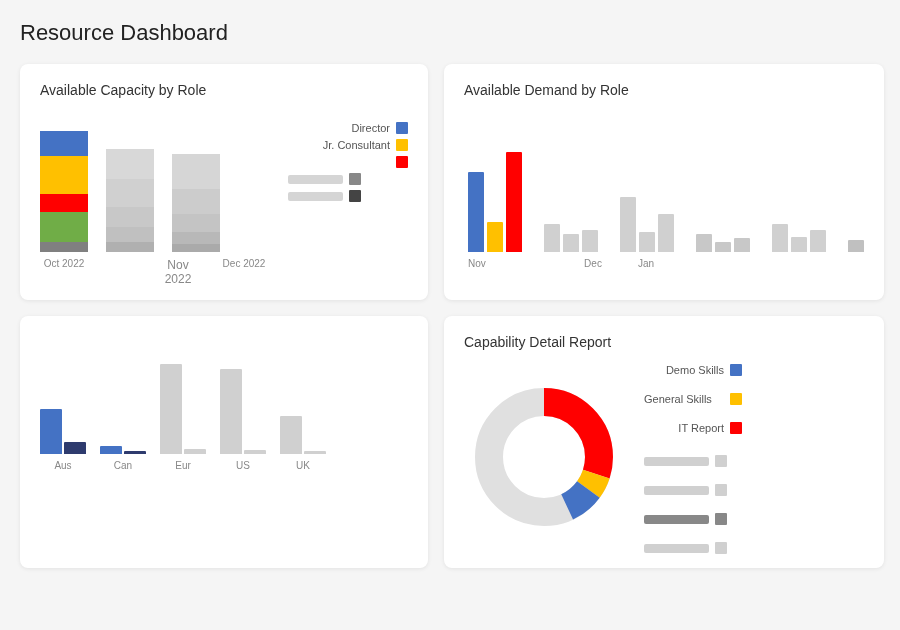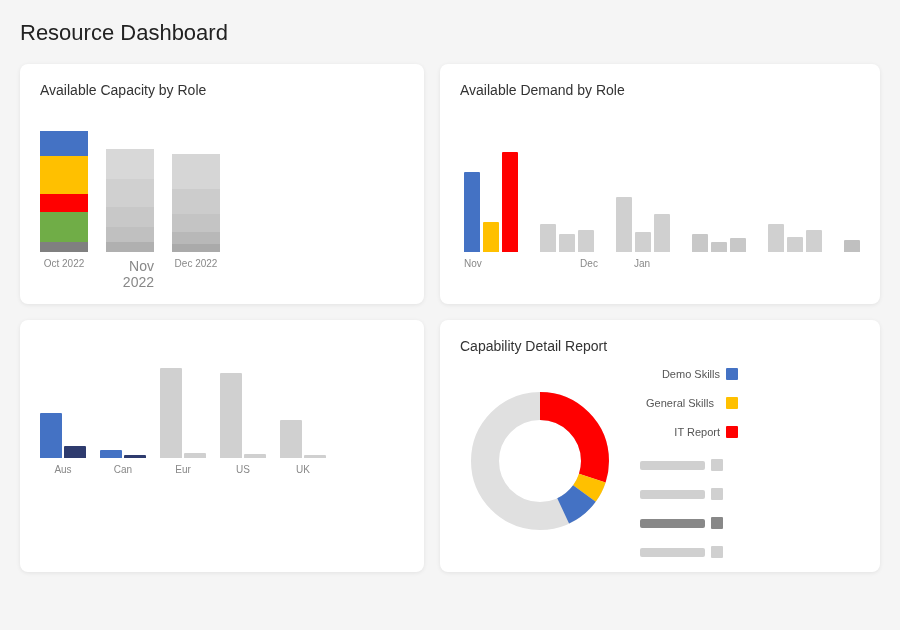--- a/index.html
+++ b/index.html
@@ -100,25 +100,47 @@
           <div style="display:flex;flex-direction:column-reverse;width:48px;height:140px;justify-content:flex-start;">
             <div style="width:48px;height:8px;background:#aaaaaa;"></div>
             <div style="width:48px;height:12px;background:#b8b8b8;"></div>
             <div style="width:48px;height:18px;background:#c4c4c4;"></div>
             <div style="width:48px;height:25px;background:#cccccc;"></div>
             <div style="width:48px;height:35px;background:#d6d6d6;"></div>
           </div>
         </div>
         <div style="display:flex; gap:18px; margin-top:6px;">
           <div style="width:48px;text-align:center;font-size:10px;color:#888;">Oct 2022</div>
-          <div style="width:48px;text-align:right;font-size:14px;color:#888;">Nov 2022</div>
+          <div style="width:48px;text-align:center;font-size:12px;color:#888;margin-left:48px;">Nov 2022</div>
           <div style="width:48px;text-align:center;font-size:10px;color:#888;">Dec 2022</div>
         </div>
       </div>
 
+      <div class="legend" style="min-width:120px;margin-top:10px;">
+        <div class="legend-item">
+          <span style="font-size:11px;color:#555;text-align:right;flex:1;">Director</span>
+          <div class="legend-dot" style="background:#4472C4;"></div>
+        </div>
+        <div class="legend-item">
+          <span style="font-size:11px;color:#555;text-align:right;flex:1;">Jr. Consultant</span>
+          <div class="legend-dot" style="background:#FFC000;"></div>
+        </div>
+        <div class="legend-item">
+          <span style="flex:1;"></span>
+          <div class="legend-dot" style="background:#FF0000;"></div>
+        </div>
+        <div class="legend-item">
+          <div class="gray-bar"></div>
+          <div class="legend-dot" style="background:#888;"></div>
+        </div>
+        <div class="legend-item">
+          <div class="gray-bar"></div>
+          <div class="legend-dot" style="background:#444;"></div>
+        </div>
+      </div>
     </div>
   </div>
 
   <div class="card">
     <div class="card-title">Available Demand by Role</div>
     <div style="display:flex; align-items:flex-start; gap:10px;">
       <div style="flex:1;">
         <div style="display:flex; align-items:flex-end; gap:22px; height:140px; padding-left:4px;">
 
           <div style="display:flex;align-items:flex-end;gap:3px;">
@@ -238,21 +260,21 @@
           <circle cx="80" cy="80" r="40" fill="white"></circle>
         </svg>
       </div>
 
       <div style="display:flex;flex-direction:column;gap:17px;">
         <div class="legend-item">
           <span style="font-size:11px;color:#555;text-align:right;min-width:80px;">Demo Skills</span>
           <div class="legend-dot" style="background:#4472C4;"></div>
         </div>
         <div class="legend-item">
-          <span style="font-size:11px;color:#555;text-align:center;min-width:80px;">General Skills</span>
+          <span style="font-size:11px;color:#555;text-align:left;min-width:80px;">General Skills</span>
           <div class="legend-dot" style="background:#FFC000;"></div>
         </div>
         <div class="legend-item">
           <span style="font-size:11px;color:#555;text-align:right;min-width:80px;">IT Report</span>
           <div class="legend-dot" style="background:#FF0000;"></div>
         </div>
 
         <div style="display:flex;align-items:center;gap:6px;margin-top:4px;">
           <div style="width:65px;height:9px;background:#d0d0d0;border-radius:2px;"></div>
           <div class="legend-dot" style="background:#d0d0d0;"></div>

